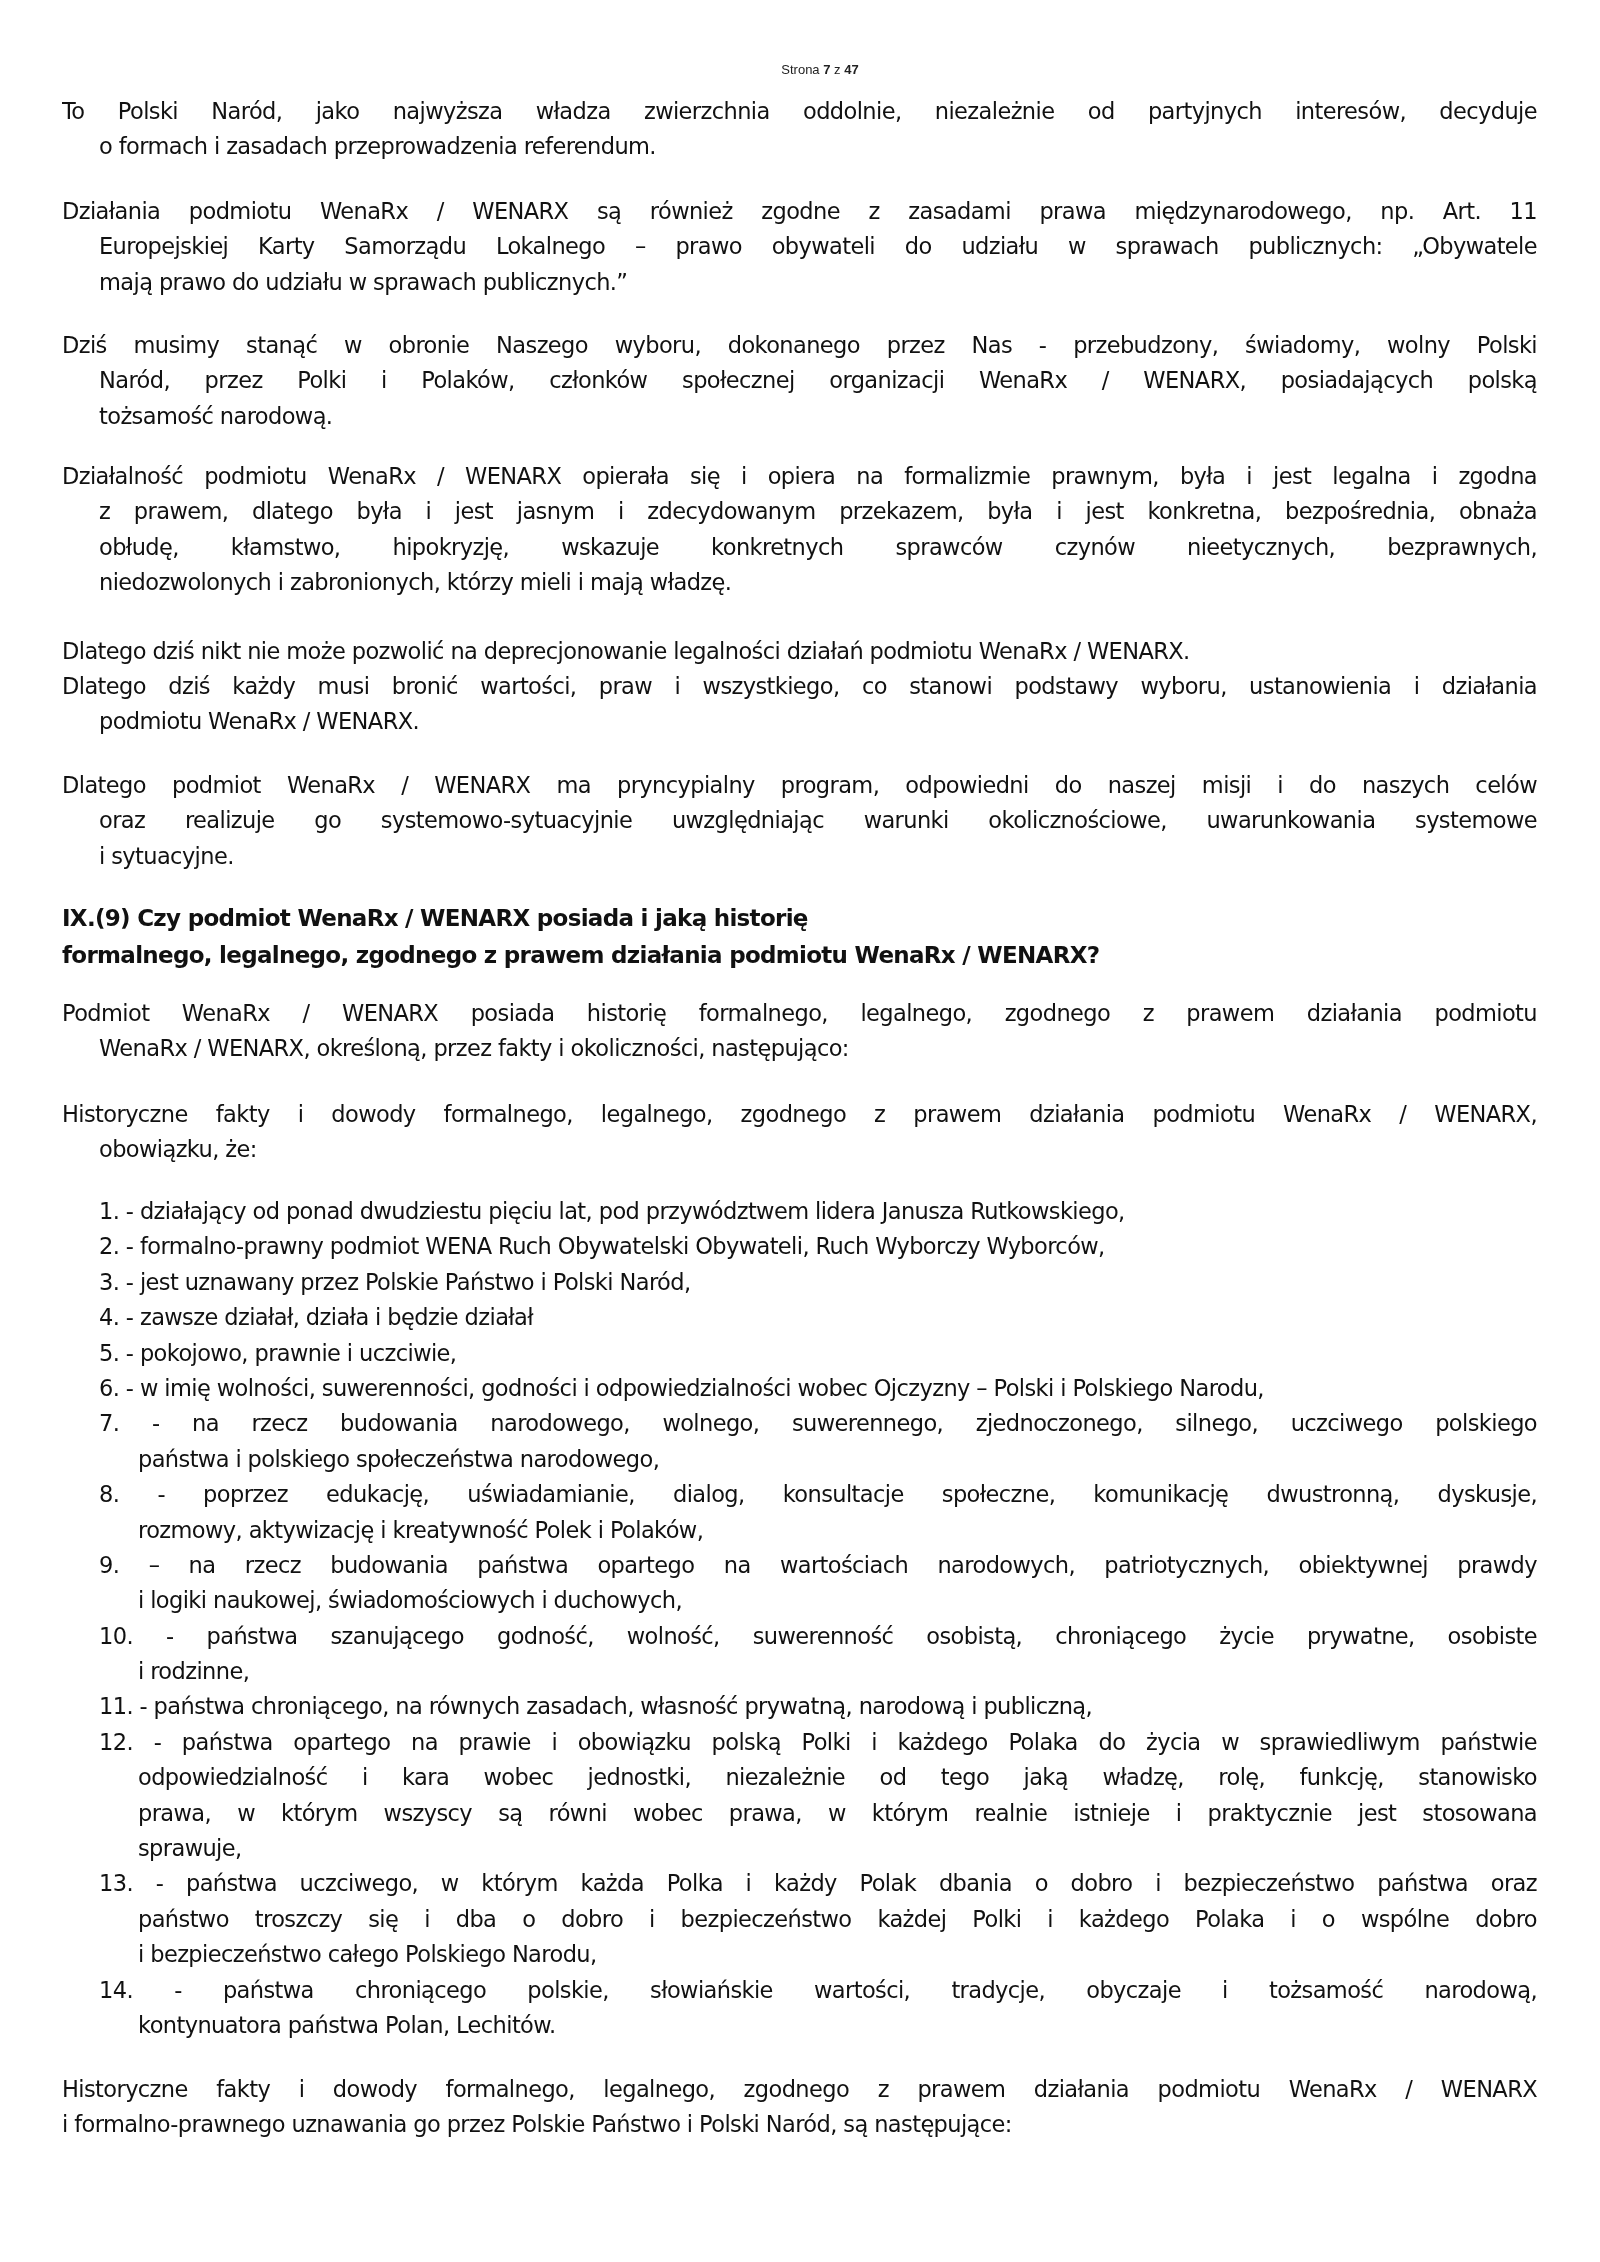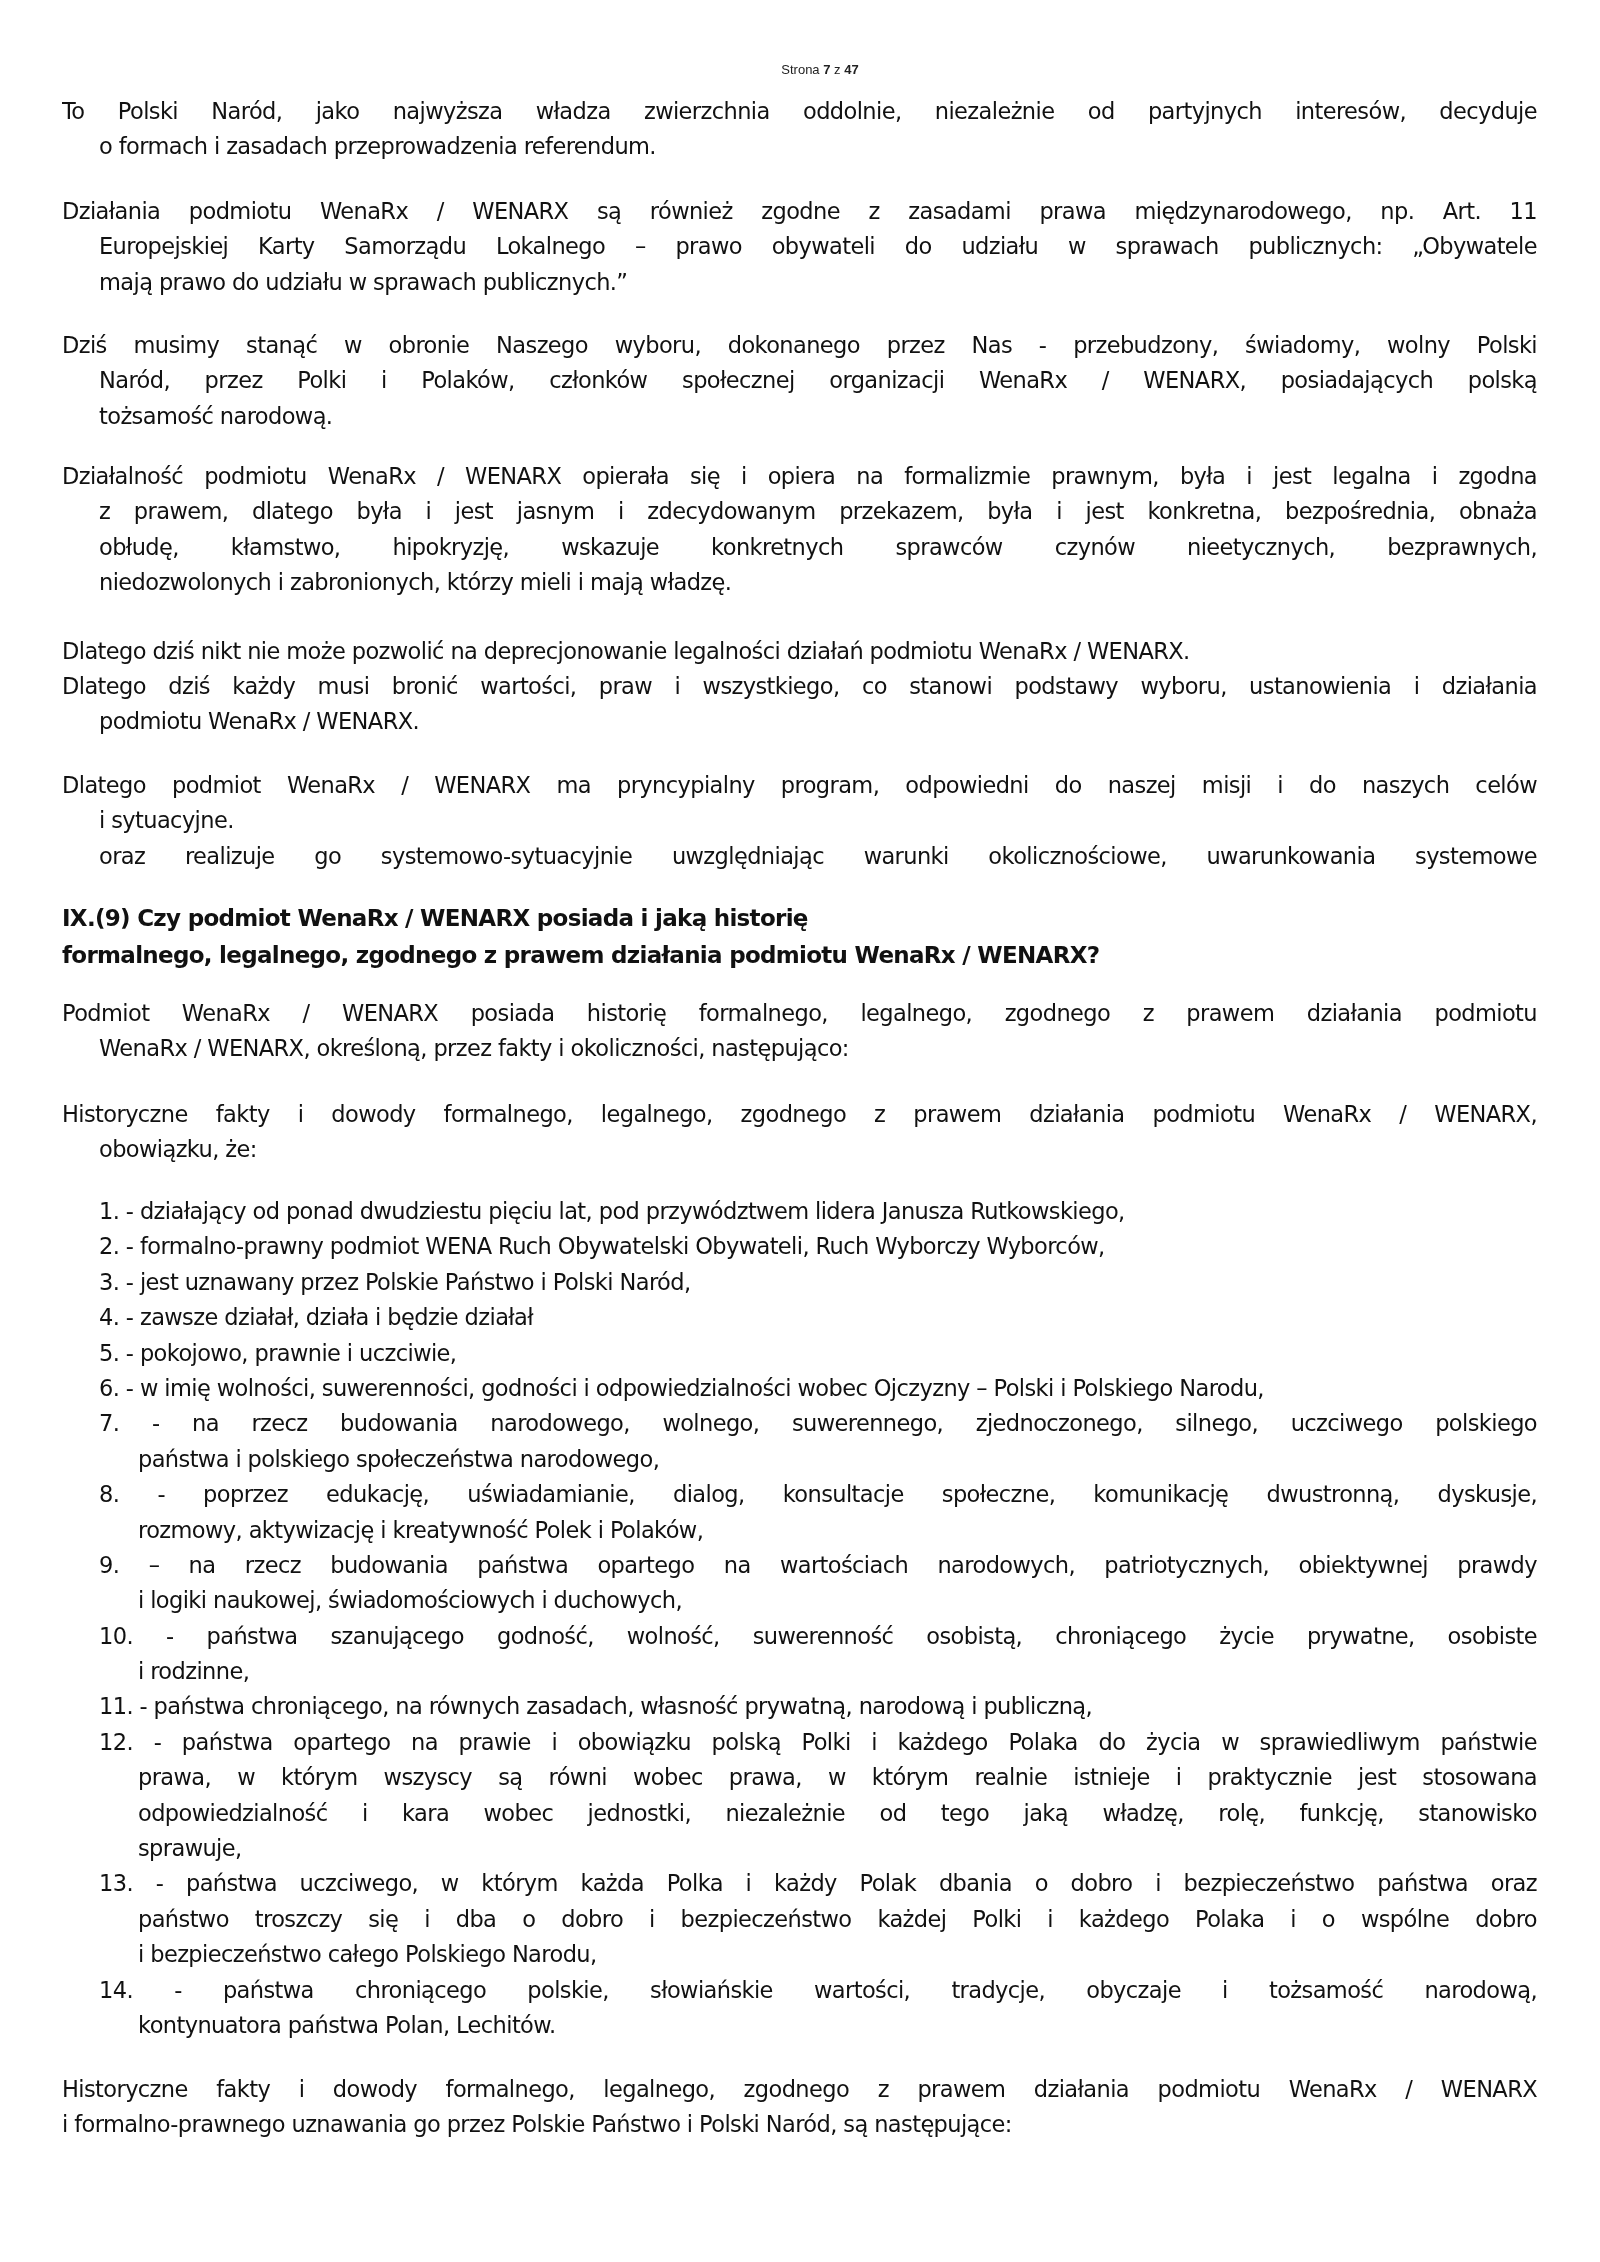--- a/index.html
+++ b/index.html
@@ -61,22 +61,22 @@
     <span class="line">Dlatego dziś nikt nie może pozwolić na deprecjonowanie legalności działań podmiotu WenaRx / WENARX.</span>
   </div>
 
   <div class="block" style="top:669px">
     <span class="line j">Dlatego dziś każdy musi bronić wartości, praw i wszystkiego, co stanowi podstawy wyboru, ustanowienia i działania</span>
     <span class="line cont">podmiotu WenaRx / WENARX.</span>
   </div>
 
   <div class="block" style="top:768px">
     <span class="line j">Dlatego podmiot WenaRx / WENARX ma pryncypialny program, odpowiedni do naszej misji i do naszych celów</span>
+    <span class="line j cont">oraz realizuje go systemowo-sytuacyjnie uwzględniając warunki okolicznościowe, uwarunkowania systemowe</span>
     <span class="line cont">i sytuacyjne.</span>
-    <span class="line j cont">oraz realizuje go systemowo-sytuacyjnie uwzględniając warunki okolicznościowe, uwarunkowania systemowe</span>
   </div>
 
   <div class="heading" style="top:900px">
     <span class="line">IX.(9) Czy podmiot WenaRx / WENARX posiada i jaką historię</span>
     <span class="line">formalnego, legalnego, zgodnego z prawem działania podmiotu WenaRx / WENARX?</span>
   </div>
 
   <div class="block" style="top:996px">
     <span class="line j">Podmiot WenaRx / WENARX posiada historię formalnego, legalnego, zgodnego z prawem działania podmiotu</span>
     <span class="line cont">WenaRx / WENARX, określoną, przez fakty i okoliczności, następująco:</span>
@@ -120,22 +120,22 @@
     </div>
     <div>
       <span class="line j"><span class="li-num">10.</span> <span>- państwa szanującego godność, wolność, suwerenność osobistą, chroniącego życie prywatne, osobiste</span></span>
       <span class="line li-cont">i rodzinne,</span>
     </div>
     <div>
       <span class="line"><span class="li-num">11.</span> <span>- państwa chroniącego, na równych zasadach, własność prywatną, narodową i publiczną,</span></span>
     </div>
     <div>
       <span class="line j"><span class="li-num">12.</span> <span>- państwa opartego na prawie i obowiązku polską Polki i każdego Polaka do życia w sprawiedliwym państwie</span></span>
+      <span class="line j li-cont">odpowiedzialność i kara wobec jednostki, niezależnie od tego jaką władzę, rolę, funkcję, stanowisko</span>
       <span class="line j li-cont">prawa, w którym wszyscy są równi wobec prawa, w którym realnie istnieje i praktycznie jest stosowana</span>
-      <span class="line j li-cont">odpowiedzialność i kara wobec jednostki, niezależnie od tego jaką władzę, rolę, funkcję, stanowisko</span>
       <span class="line li-cont">sprawuje,</span>
     </div>
     <div>
       <span class="line j"><span class="li-num">13.</span> <span>- państwa uczciwego, w którym każda Polka i każdy Polak dbania o dobro i bezpieczeństwo państwa oraz</span></span>
       <span class="line j li-cont">państwo troszczy się i dba o dobro i bezpieczeństwo każdej Polki i każdego Polaka i o wspólne dobro</span>
       <span class="line li-cont">i bezpieczeństwo całego Polskiego Narodu,</span>
     </div>
     <div>
       <span class="line j"><span class="li-num">14.</span> <span>- państwa chroniącego polskie, słowiańskie wartości, tradycje, obyczaje i tożsamość narodową,</span></span>
       <span class="line li-cont">kontynuatora państwa Polan, Lechitów.</span>

